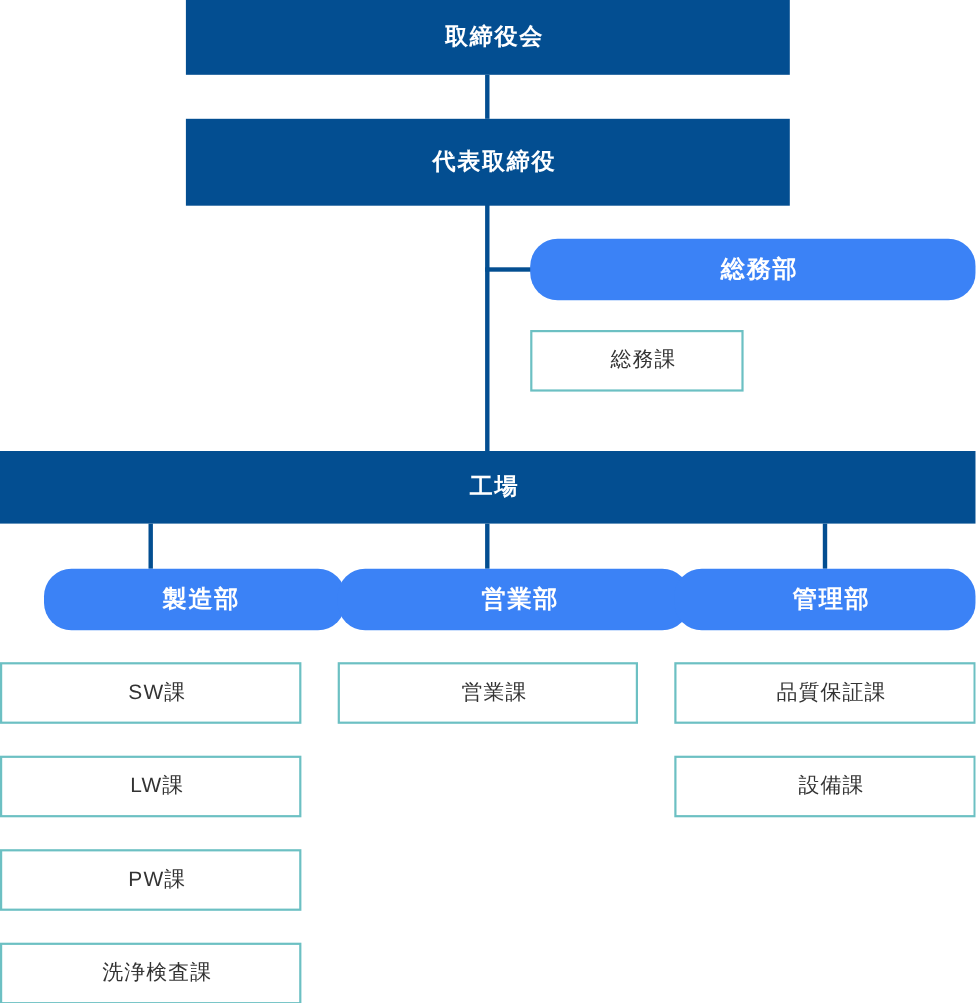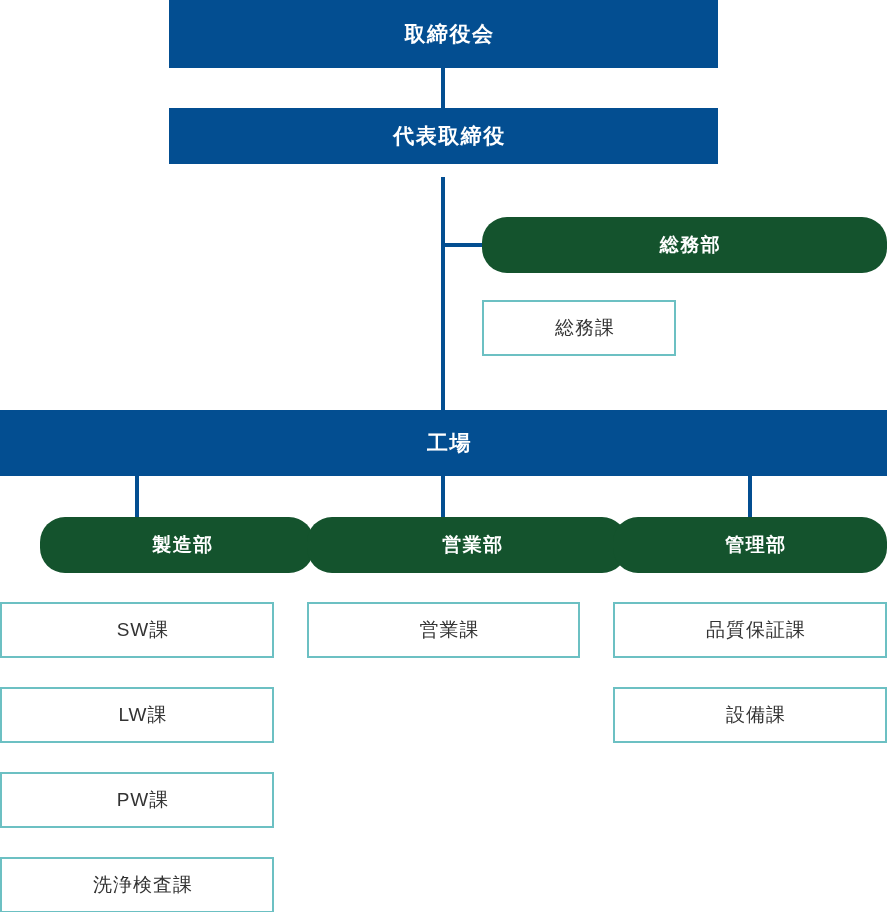--- a/index.html
+++ b/index.html
@@ -35,24 +35,24 @@
     padding-left: 12px;
   }
   .box-exec {
     background: #034E91;
     color: #ffffff;
     font-weight: bold;
     font-size: 21px;
     letter-spacing: 1.5px;
   }
   .box-dept {
-    background: #14532d;
+    background: #3b82f6;
     color: #ffffff;
     font-weight: bold;
-    font-size: 19px;
+    font-size: 22px;
     letter-spacing: 1.5px;
     border-radius: 25px;
   }
   .box-sect {
     background: #ffffff;
     border: 2px solid #6CC0C3;
     color: #333333;
     font-weight: normal;
     font-size: 19px;
     letter-spacing: 1px;
@@ -76,21 +76,21 @@
   <div class="line" style="left:441px; top:243px; width:43px; height:4px;"></div>
 
   <div class="line" style="left:135px; top:476px; width:4px; height:41px;"></div>
 
   <div class="line" style="left:441px; top:476px; width:4px; height:41px;"></div>
 
   <div class="line" style="left:748px; top:476px; width:4px; height:41px;"></div>
 
   <div class="box box-exec" style="left:169px; top:0px; width:549px; height:68px;">取締役会</div>
 
-  <div class="box box-exec" style="left:169px; top:108px; width:549px; height:56px;">代表取締役</div>
+  <div class="box box-exec" style="left:169px; top:108px; width:549px; height:79px;">代表取締役</div>
 
   <div class="box box-exec" style="left:0px; top:410px; width:887px; height:66px;">工場</div>
 
   <div class="box box-dept" style="left:482px; top:217px; width:405px; height:56px;">総務部</div>
 
   <div class="box box-sect" style="left:482px; top:300px; width:194px; height:56px;">総務課</div>
 
 
   <div class="box box-dept" style="left:0px; top:517px; width:274px; height:56px;margin-left:40px;">製造部</div>
 

